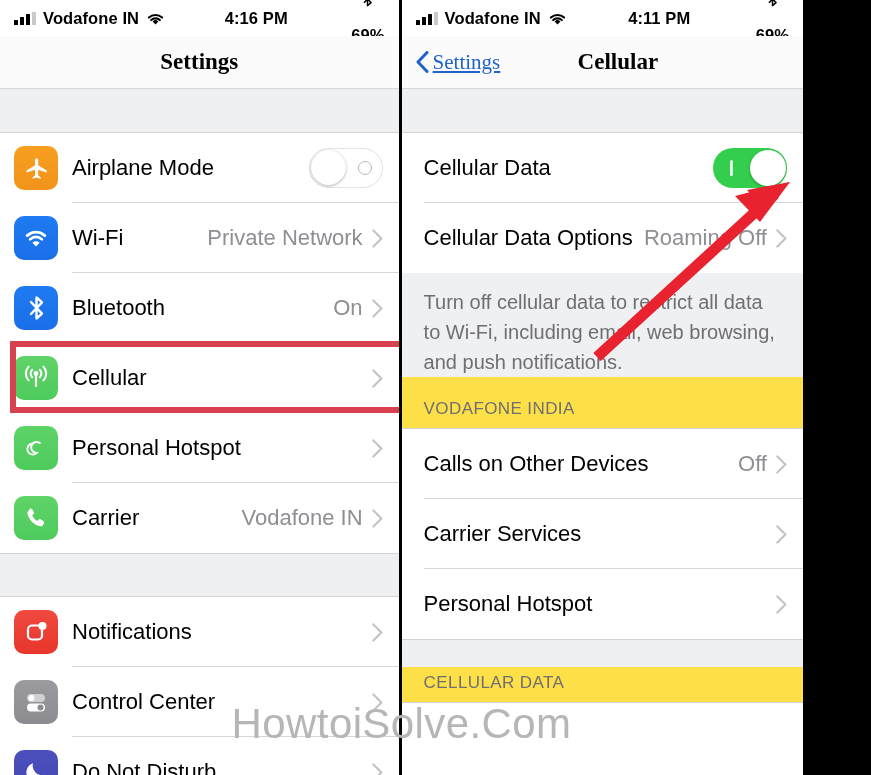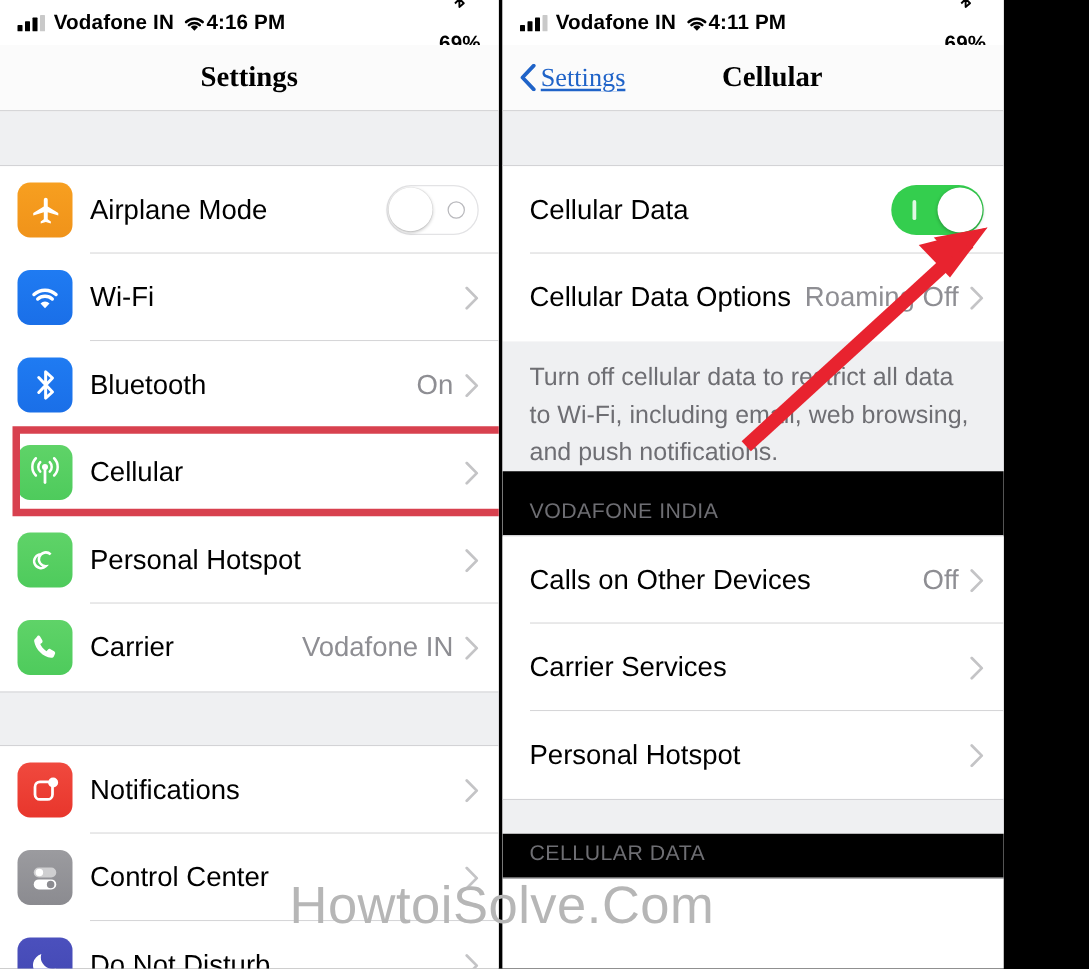--- a/index.html
+++ b/index.html
@@ -31,21 +31,21 @@
     display: flex;
     align-items: center;
     padding: 0 14px;
     background: #fff;
     font-size: 16.5px;
     font-weight: bold;
     color: #000;
     letter-spacing: .1px;
   }
   .sb-left { display: flex; align-items: center; gap: 7px; }
-  .sb-center { flex: 1; text-align: left; padding-right: 4px; }
+  .sb-center { flex: 1; text-align: center; padding-right: 4px; }
   .sb-right { display: flex; align-items: center; gap: 19px; flex-direction: column; }
 
   .bars { display: flex; align-items: flex-end; gap: 2px; height: 13px; }
   .bars i { display: block; width: 4px; background: #000; border-radius: .5px; }
   .bars i:nth-child(1) { height: 5px; }
   .bars i:nth-child(2) { height: 8px; }
   .bars i:nth-child(3) { height: 11px; }
   .bars i:nth-child(4) { height: 13px; background: #c9c9c9; }
 
   .battery {
@@ -166,21 +166,21 @@
 
   
   .note {
     background: #eff0f2;
     padding: 14px 22px 0 22px;
     font-size: 20px;
     line-height: 30px;
     color: #6e6e73;
   }
   .section-head {
-    background: #000000;
+    background: #fde047;
     padding: 22px 22px 9px 22px;
     font-size: 17px;
     letter-spacing: .4px;
     color: #6e6e73;
     border-bottom: 1px solid #d3d3d6;
   }
   .section-head.plain { border-bottom: 1px solid #d3d3d6; }
   .spacer-gray { background: #eff0f2; }
 
   
@@ -270,20 +270,21 @@
 
     <div class="row">
       <span class="appicon ic-wifi">
         <svg width="26" height="21" viewBox="0 0 26 21">
           <path d="M13 18.6 9.4 14.7a5.3 5.3 0 0 1 7.2 0z" fill="#fff"></path>
           <path d="M4.2 7.6a13 13 0 0 1 17.6 0" stroke="#fff" stroke-width="2.8" fill="none" stroke-linecap="round"></path>
           <path d="M7.2 11.2a8.6 8.6 0 0 1 11.6 0" stroke="#fff" stroke-width="2.8" fill="none" stroke-linecap="round"></path>
         </svg>
       </span>
       <span class="row-label">Wi-Fi</span>
+      <span class="row-value">Private Network</span>
       <svg class="chev" viewBox="0 0 11 19">
           <path d="M1.4 1.4 9.4 9.5l-8 8.1" stroke="#c4c4c6" stroke-width="2.2" fill="none" stroke-linecap="round" stroke-linejoin="round"></path>
         </svg>
       <span class="sep"></span>
     </div>
 
     <div class="row">
       <span class="appicon ic-bt">
         <svg width="17" height="26" viewBox="0 0 17 26">
             <path d="M3 7 14 18.6 8.5 23.5V2.4L14 7.4 3 19" stroke="#fff" stroke-width="2.4" fill="none" stroke-linejoin="round" stroke-linecap="round"></path>

